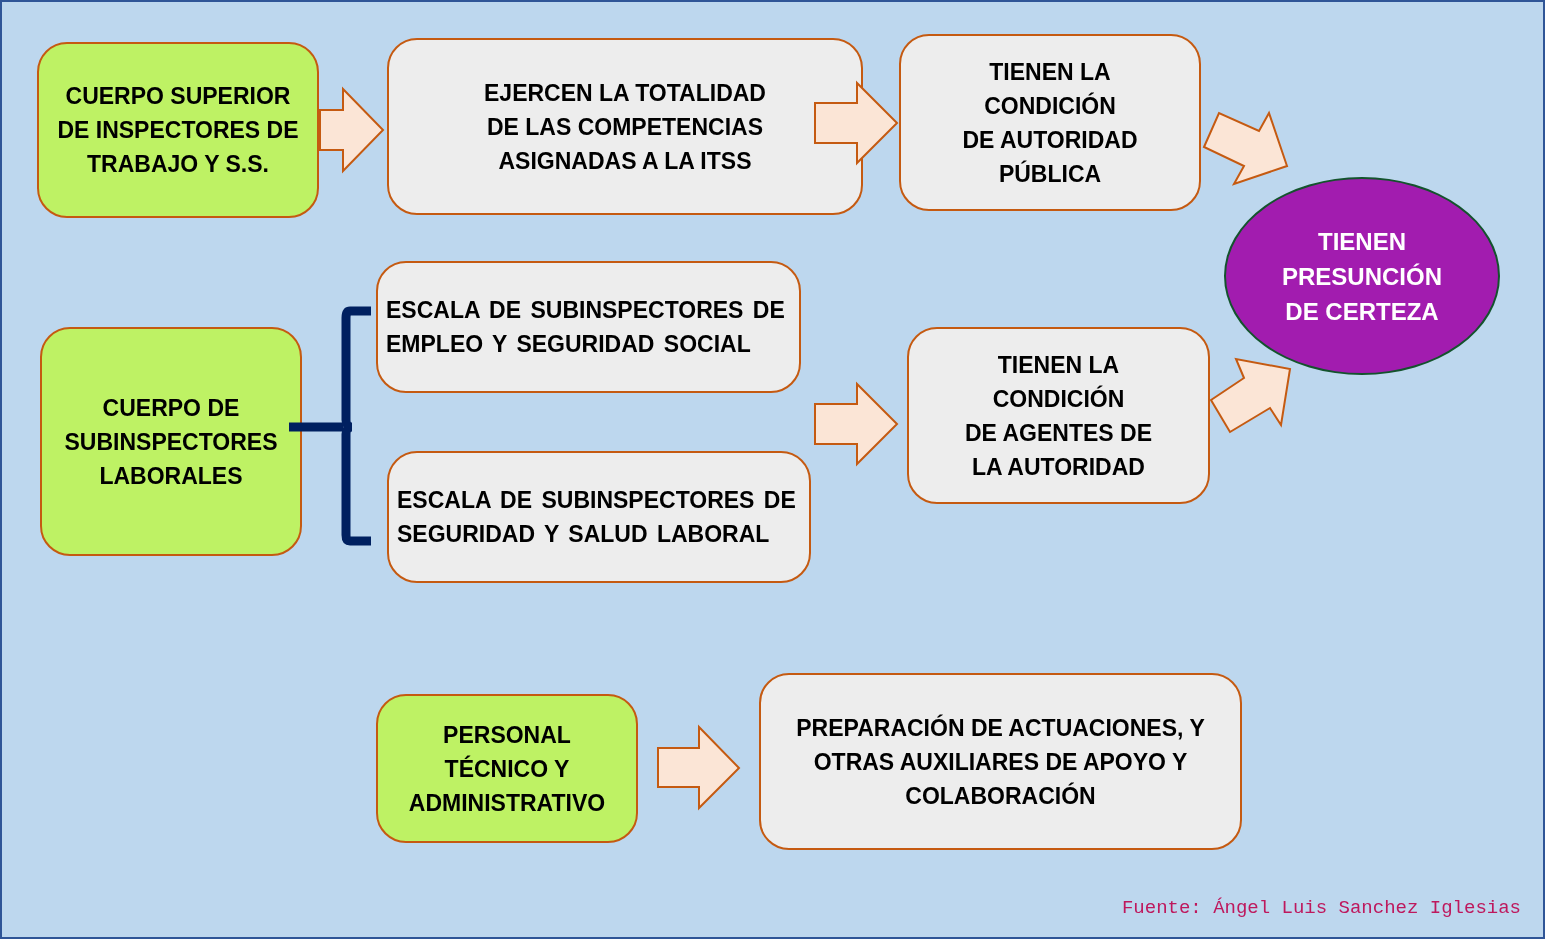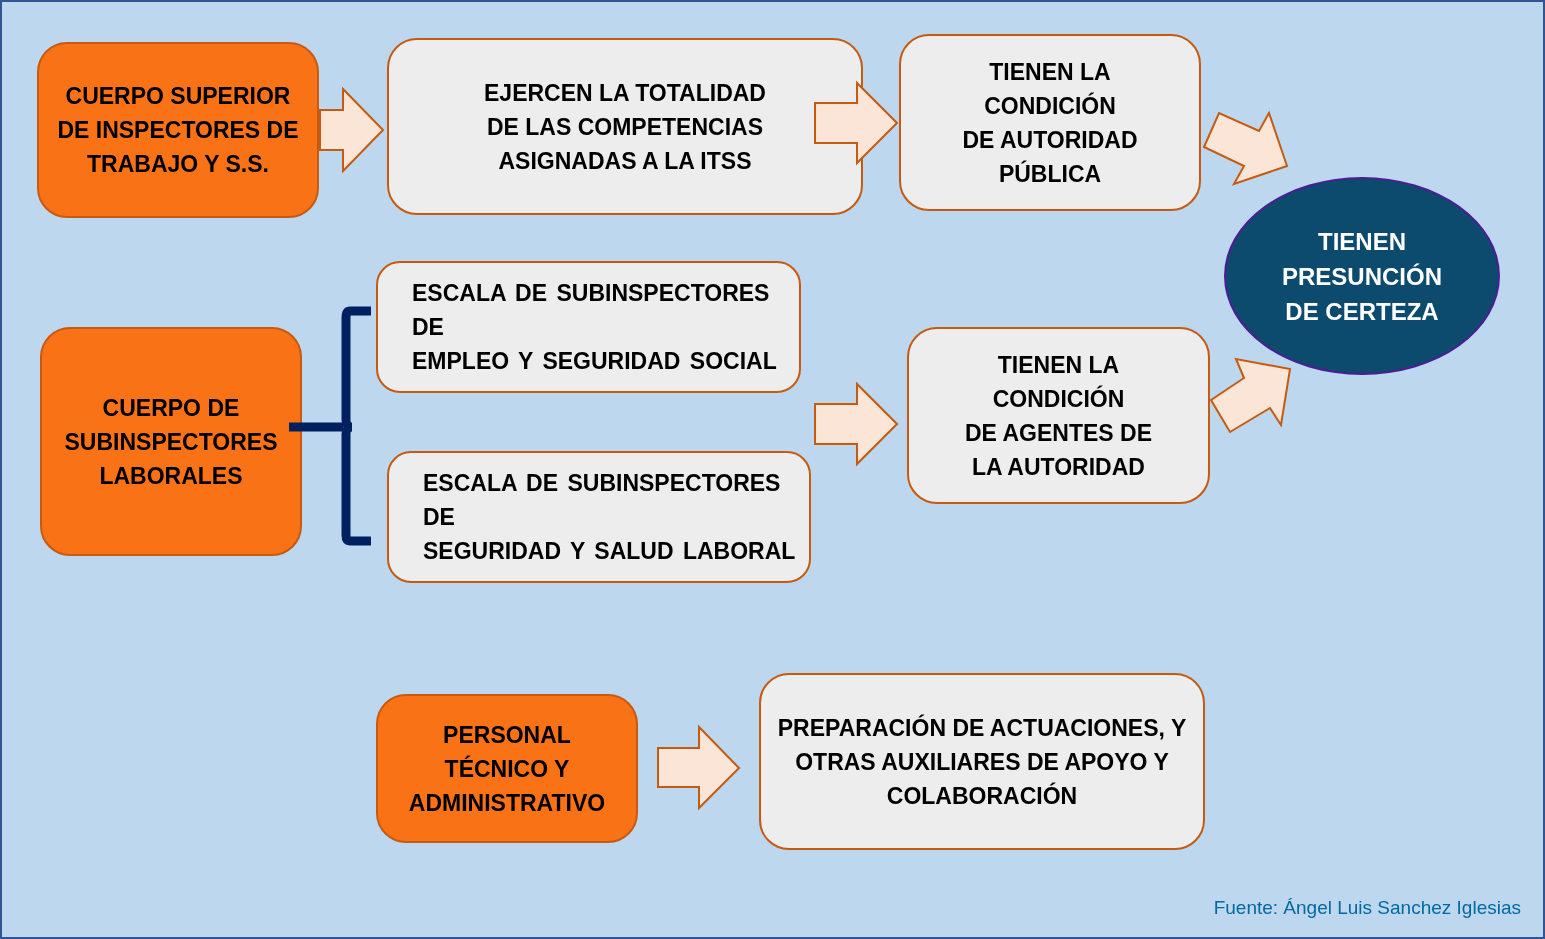--- a/index.html
+++ b/index.html
@@ -1,24 +1,24 @@
 <!DOCTYPE html>
 <html><head>
 <meta charset="utf-8">
 <style>
   html, body { margin: 0; padding: 0; }
   body { width: 1545px; height: 939px; position: relative; overflow: hidden; background: #bdd7ee; font-family: "Liberation Sans", "DejaVu Sans", sans-serif; }
   .frame { position: absolute; left: 0; top: 0; width: 1541px; height: 935px; border: 2px solid #2f5597; background: #bdd7ee; }
   .box { position: absolute; box-sizing: border-box; border: 2px solid #c55a11; border-radius: 30px; display: flex; align-items: center; justify-content: center; text-align: center; font-weight: bold; font-size: 23px; line-height: 34px; color: #000; white-space: pre-line; }
-  .peach { background: #f97316; }
+  .peach { background: #bef264; }
   .grey { background: #ededed; }
-  .left-align { justify-content: flex-start; text-align: left; padding-left: 34px; word-spacing: 3px; border-radius: 24px; }
-  .ellipse { position: absolute; left: 1224px; top: 177px; width: 276px; height: 198px; border-radius: 50%; background: #0c4a6e; border: 2px solid #4c1d95; box-sizing: border-box; display: flex; align-items: center; justify-content: center; text-align: center; color: #fff; font-weight: bold; font-size: 24px; line-height: 35px; white-space: pre-line; }
+  .left-align { justify-content: flex-start; text-align: left; padding-left: 8px; word-spacing: 3px; }
+  .ellipse { position: absolute; left: 1224px; top: 177px; width: 276px; height: 198px; border-radius: 50%; background: #a21caf; border: 2px solid #14532d; box-sizing: border-box; display: flex; align-items: center; justify-content: center; text-align: center; color: #fff; font-weight: bold; font-size: 24px; line-height: 35px; white-space: pre-line; }
   svg.overlay { position: absolute; left: 0; top: 0; pointer-events: none; }
-  .source { position: absolute; right: 24px; top: 897px; font-size: 19px; color: #0369a1; }
+  .source { position: absolute; right: 24px; top: 897px; font-size: 19px; color: #be185d; font-family: Liberation Mono, monospace; }
 </style>
 </head>
 <body>
 
 <div class="frame"></div>
 
 <div class="box peach" style="left:37px;top:42px;width:282px;height:176px;">CUERPO SUPERIOR
 DE INSPECTORES DE
 TRABAJO Y S.S.</div>
 <div class="box grey" style="left:387px;top:38px;width:476px;height:177px;">EJERCEN LA TOTALIDAD
@@ -41,21 +41,21 @@
 DE AGENTES DE
  LA AUTORIDAD</div>
 
 <div class="ellipse">TIENEN
 PRESUNCIÓN
 DE CERTEZA</div>
 
 <div class="box peach" style="left:376px;top:694px;width:262px;height:149px;">PERSONAL
 TÉCNICO Y
 ADMINISTRATIVO</div>
-<div class="box grey" style="left:759px;top:673px;width:446px;height:177px;">PREPARACIÓN DE ACTUACIONES, Y
+<div class="box grey" style="left:759px;top:673px;width:483px;height:177px;">PREPARACIÓN DE ACTUACIONES, Y
 OTRAS AUXILIARES DE APOYO Y
 COLABORACIÓN</div>
 
 <svg class="overlay" width="1545" height="939">
   <g fill="#fbe5d6" stroke="#c55a11" stroke-width="2" stroke-linejoin="miter">
 
     <polygon points="320,110 343,110 343,89 383,130 343,171 343,150 320,150"></polygon>
 
     <polygon points="815,103 857,103 857,83 897,123 857,163 857,143 815,143"></polygon>
 

